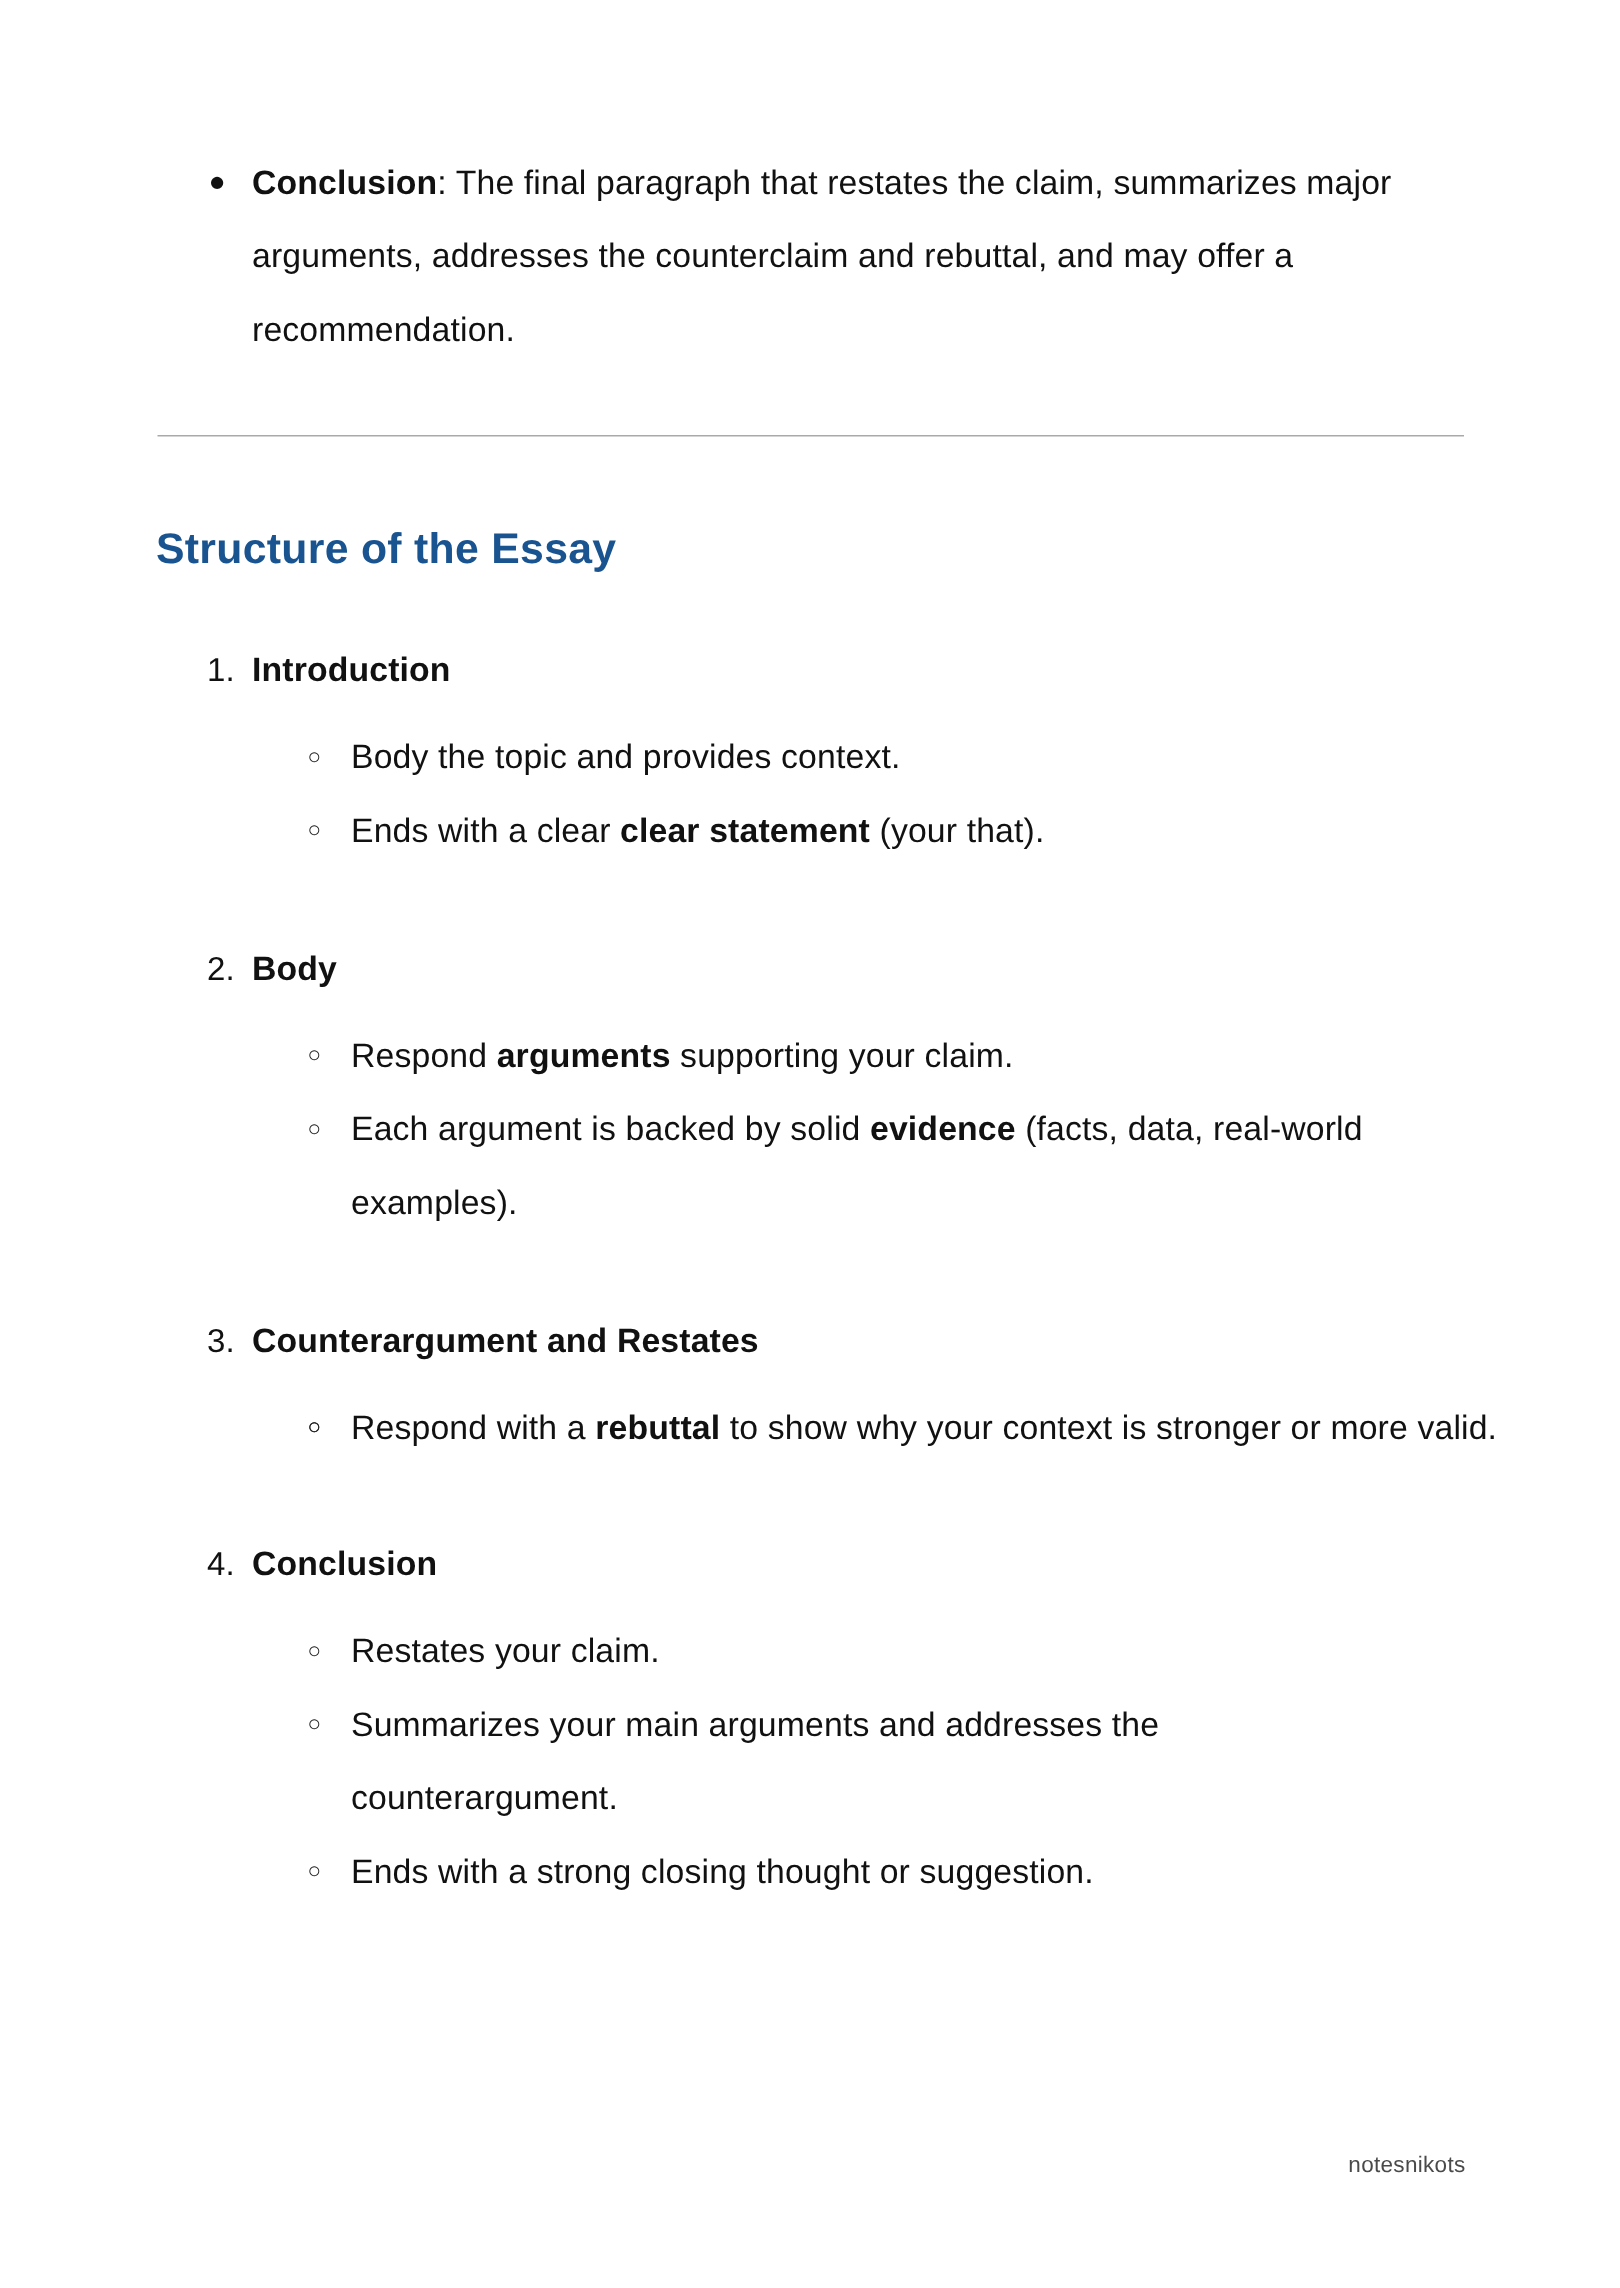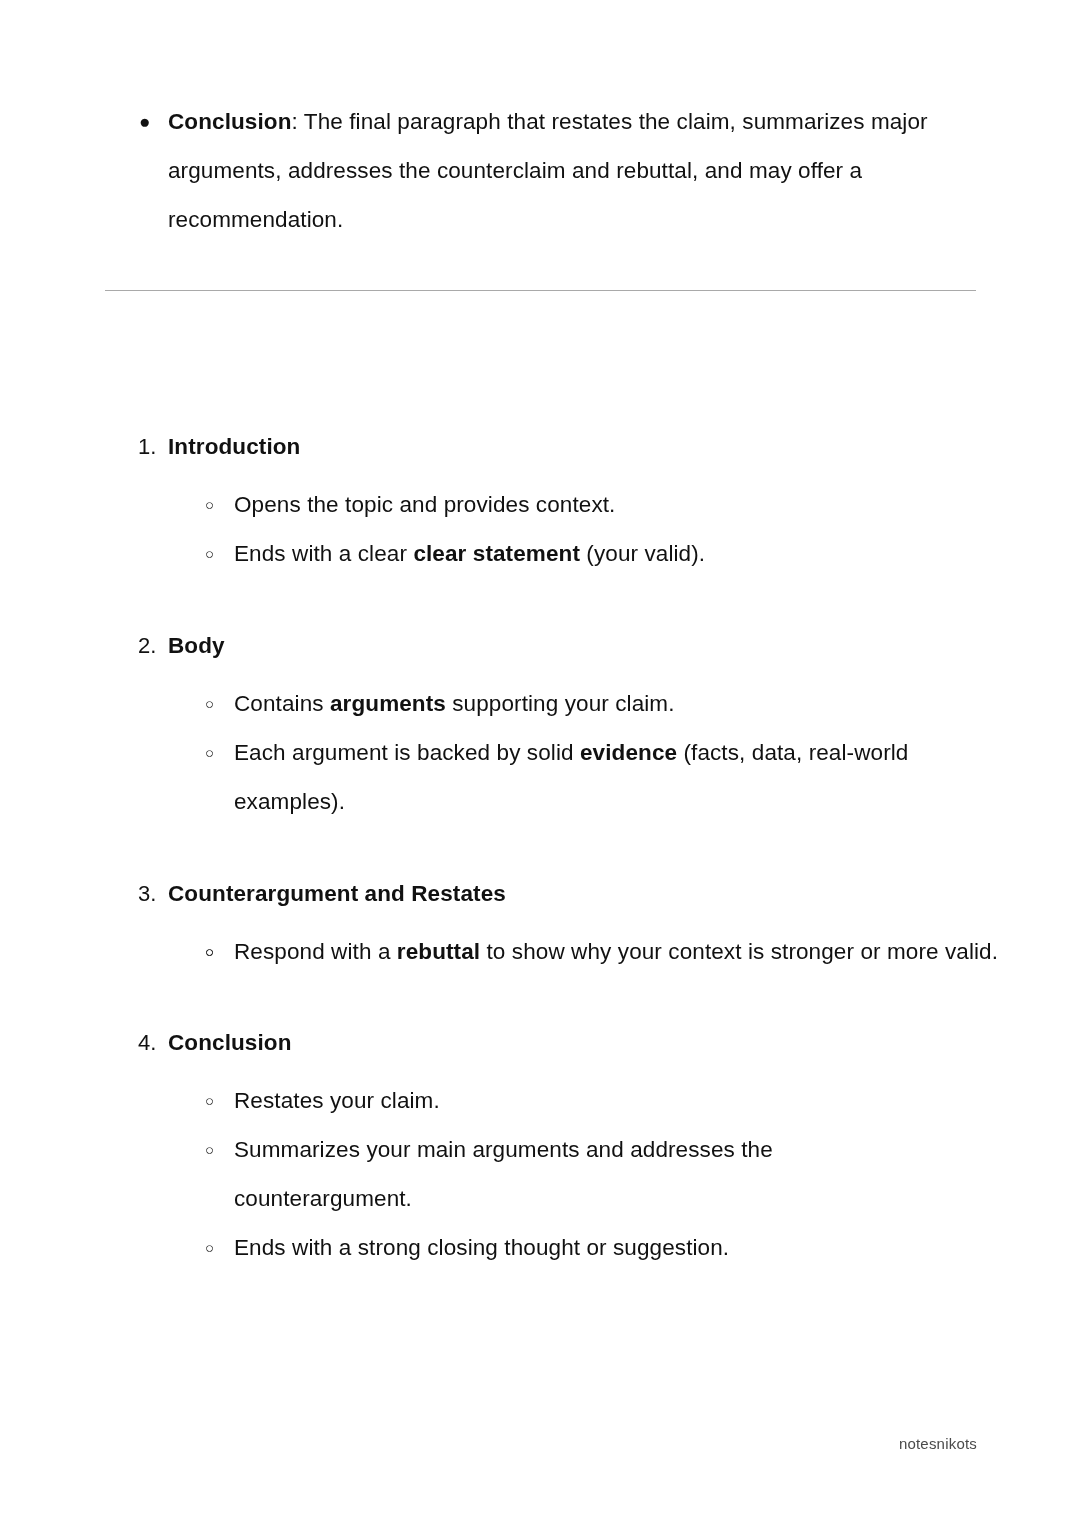--- a/index.html
+++ b/index.html
@@ -147,51 +147,52 @@
 
   <div class="top-bullet-block">
     <div class="bullet-row">
       <span class="bullet-dot">●</span>
       <span class="lead-bold">Conclusion</span><span>:</span><span> The final paragraph that restates the claim, summarizes major arguments, addresses the counterclaim and rebuttal, and may offer a recommendation.</span>
     </div>
   </div>
 
   <div class="divider"></div>
 
+  <div class="section-heading">Structure of the Essay</div>
 
   <div class="olist">
 
     <div class="ol-item">
       <div class="ol-item-head">
         <span class="ol-num">1.</span>
         <span>Introduction</span>
       </div>
       <div class="sublist">
         <div class="sub-item">
           <span class="sub-marker">○</span>
-          <span><span>Opens the topic and provides context.</span></span>
-        </div>
-        <div class="sub-item">
-          <span class="sub-marker">○</span>
-          <span><span>Ends with a clear </span><b>clear statement</b><span> (your valid).</span></span>
+          <span><span>Body the topic and provides context.</span></span>
+        </div>
+        <div class="sub-item">
+          <span class="sub-marker">○</span>
+          <span><span>Ends with a clear </span><b>clear statement</b><span> (your that).</span></span>
         </div>
       </div>
     </div>
 
     <div class="gap-after-section"></div>
 
     <div class="ol-item">
       <div class="ol-item-head">
         <span class="ol-num">2.</span>
         <span>Body</span>
       </div>
       <div class="sublist">
         <div class="sub-item">
           <span class="sub-marker">○</span>
-          <span><span>Contains </span><b>arguments</b><span> supporting your claim.</span></span>
+          <span><span>Respond </span><b>arguments</b><span> supporting your claim.</span></span>
         </div>
         <div class="sub-item">
           <span class="sub-marker">○</span>
           <span><span>Each argument is backed by solid </span><b>evidence</b><span> (facts, data, real-world examples).</span></span>
         </div>
       </div>
     </div>
 
     <div class="gap-after-section"></div>
 

